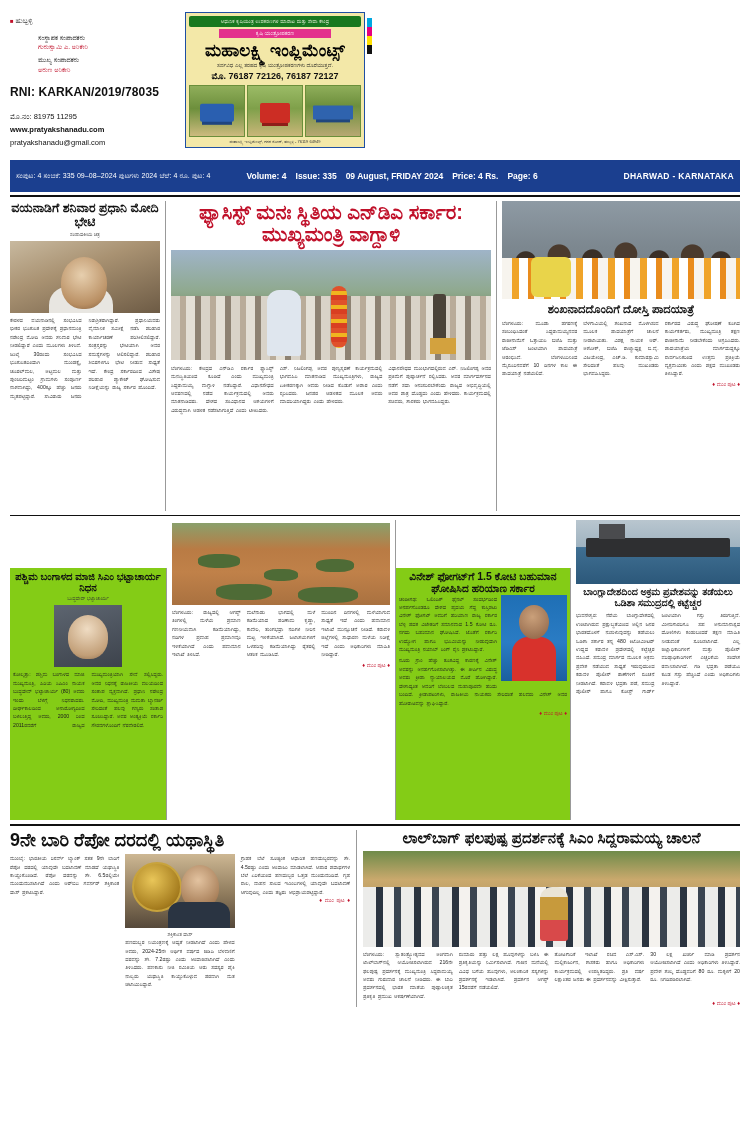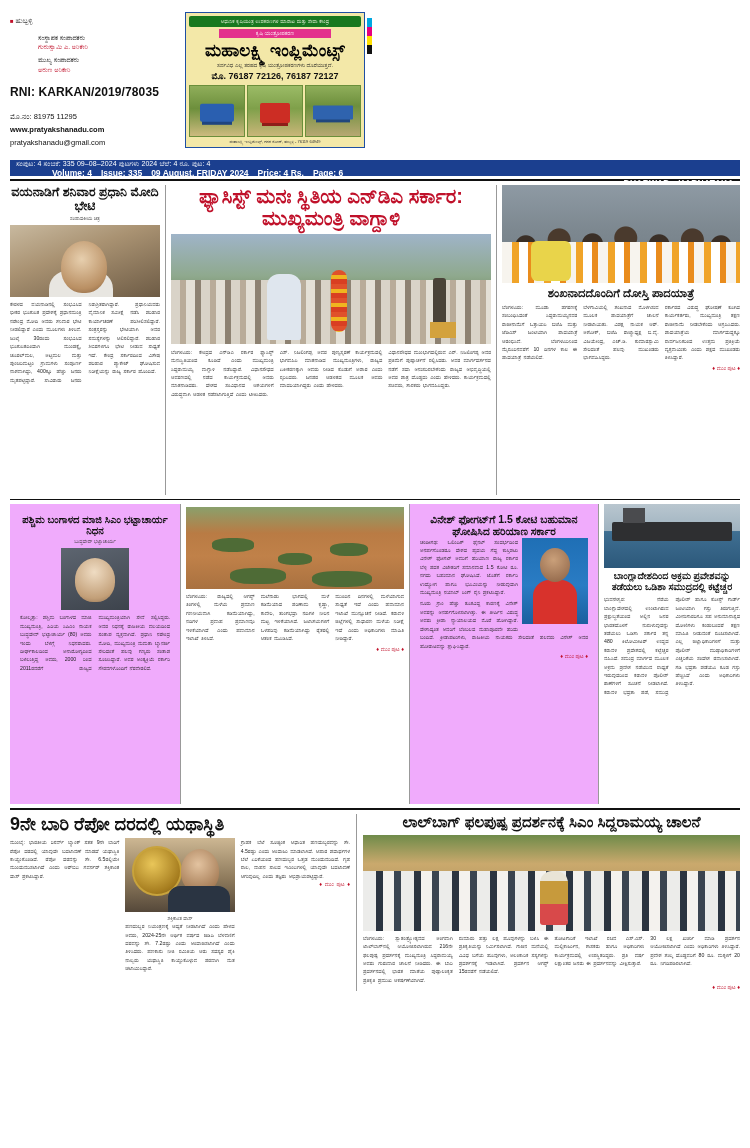--- a/index.html
+++ b/index.html
@@ -46,22 +46,22 @@
   .impl{position:absolute;left:50%;top:50%;transform:translate(-50%,-40%);}
   .impl-blue{width:34px;height:18px;background:#2a5fb0;border-radius:2px;box-shadow:0 5px 0 -2px #1d4480;}
   .impl-red{width:30px;height:20px;background:#cc2d24;border-radius:2px;box-shadow:0 5px 0 -2px #8e1f19;}
   .impl-trail{width:40px;height:14px;background:#2f63ae;border-radius:1px;box-shadow:0 6px 0 -3px #21477d;}
   .ad-foot{font-size:4px;text-align:center;color:#333;margin-top:2px;}
   .ad-cmyk{position:absolute;right:-7px;top:6px;width:5px;}
   .ad-cmyk span{display:block;height:9px;}
 
   
   .infobar{
-    background:#1b3f8f;color:#fff;height:16px;display:flex;
-    padding:0 6px;margin-top:4px;font-size:8.5px;font-weight:bold;flex-direction:column;
+    background:#1b3f8f;color:#fff;height:32px;display:flex;align-items:center;
+    padding:0 6px;margin-top:4px;font-size:8.5px;font-weight:bold;
   }
   .ib-kan{font-size:7px;font-weight:normal;letter-spacing:.1px;}
   .ib-mid{margin-left:36px;display:flex;gap:9px;align-items:center;}
   .ib-right{margin-left:auto;font-size:8.5px;letter-spacing:.3px;}
   .rule{border-top:2px solid #111;margin:3px 0 4px;}
 
   
   .kan-body{
     font-size:5.2px;line-height:1.62;text-align:justify;color:#1c1c1c;
     word-spacing:1px;
@@ -117,21 +117,21 @@
   .two-col{column-count:2;column-gap:7px;}
   .three-col{column-count:3;column-gap:6px;}
 
   
   .mid{display:flex;height:300px;margin-top:4px;border-top:1px solid #111;padding-top:4px;}
   .m-l{width:150px;flex:0 0 150px;border-right:1px solid #999;padding-right:5px;}
   .m-c{width:218px;flex:0 0 218px;padding:0 5px;border-right:1px solid #999;}
   .m-c2{width:168px;flex:0 0 168px;padding:0 5px;border-right:1px solid #999;}
   .m-r{flex:1;padding-left:5px;}
 
-  .tintbox{background:#f0abfc;padding:10px;}
+  .tintbox{background:#84cc16;padding:3px;margin-top:48px;}
   .h-bhatta{font-size:10px;}
   .p-bhatta{height:62px;width:68px;margin:3px auto 3px;
     background:linear-gradient(165deg,#5d6570 0%,#3d434c 100%);}
   .p-bhatta:after{content:"";position:absolute;left:50%;top:16%;transform:translateX(-50%);
     width:40px;height:44px;border-radius:50% 50% 45% 45%;
     background:radial-gradient(circle at 48% 32%,#efdcc3,#c29f78 72%,#8a6a4c);}
 
   .h-rain{font-size:15px;}
   .p-flood{height:82px;margin:3px 0;
     background:linear-gradient(180deg,#8aa06c 0%,#b97b44 32%,#c08149 60%,#a97140 100%);}

